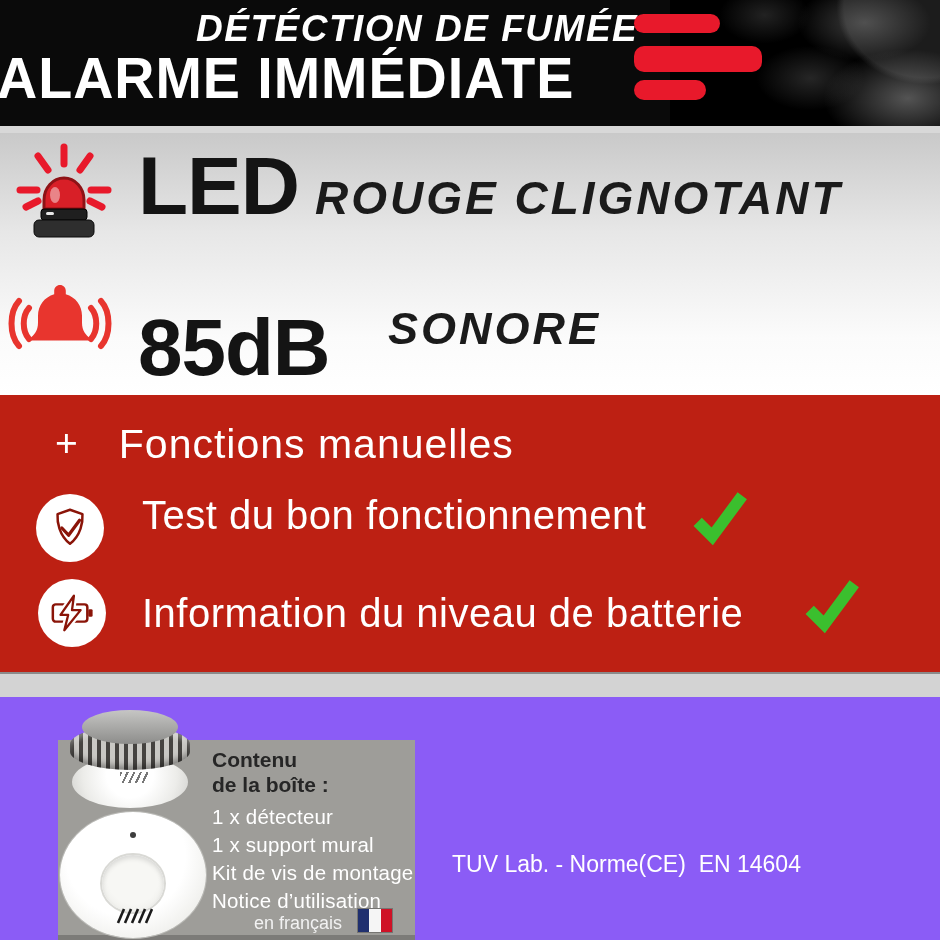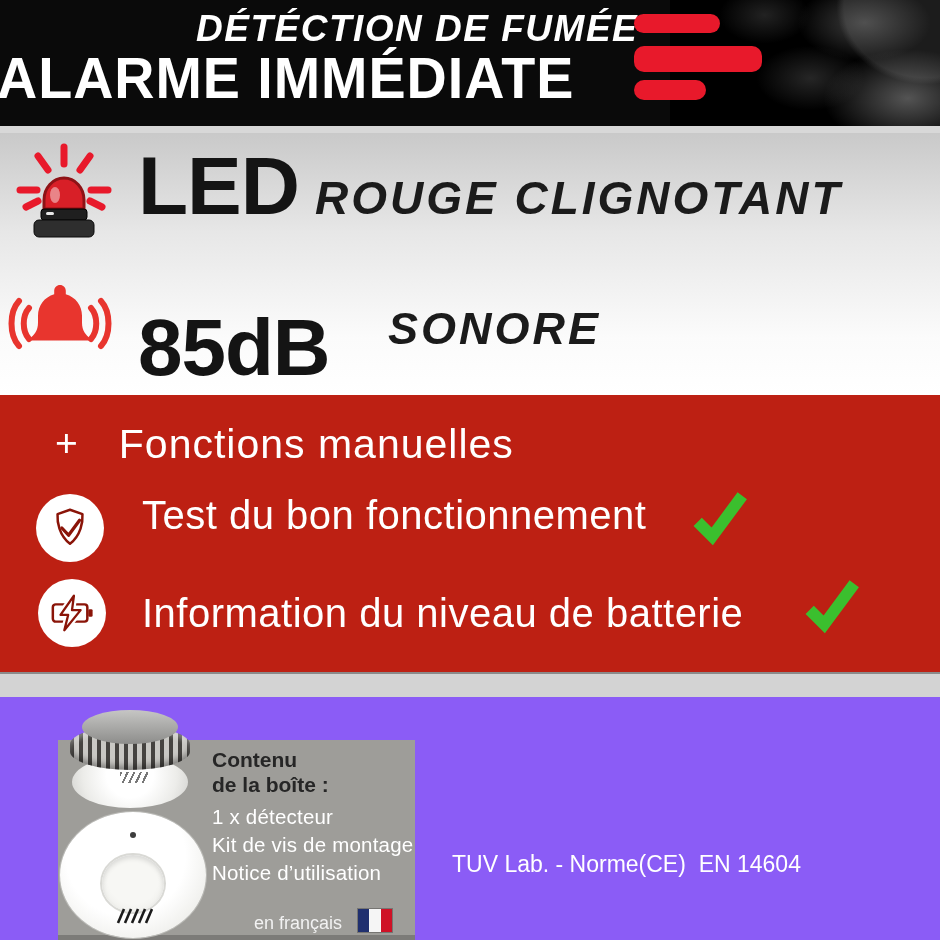--- a/index.html
+++ b/index.html
@@ -206,20 +206,21 @@
     </svg>
   </div>
 
   <div class="abs contents-head">
     <div>Contenu</div>
     <div>de la boîte :</div>
   </div>
 
   <div class="abs contents-list">
     <div>1 x détecteur</div>
+    <div>1 x support mural</div>
     <div>Kit de vis de montage</div>
     <div>Notice d’utilisation</div>
   </div>
 
   <div class="abs lang-note">en français</div>
   <div class="abs flag">
     <div class="b"></div>
     <div class="w"></div>
     <div class="r"></div>
   </div>

